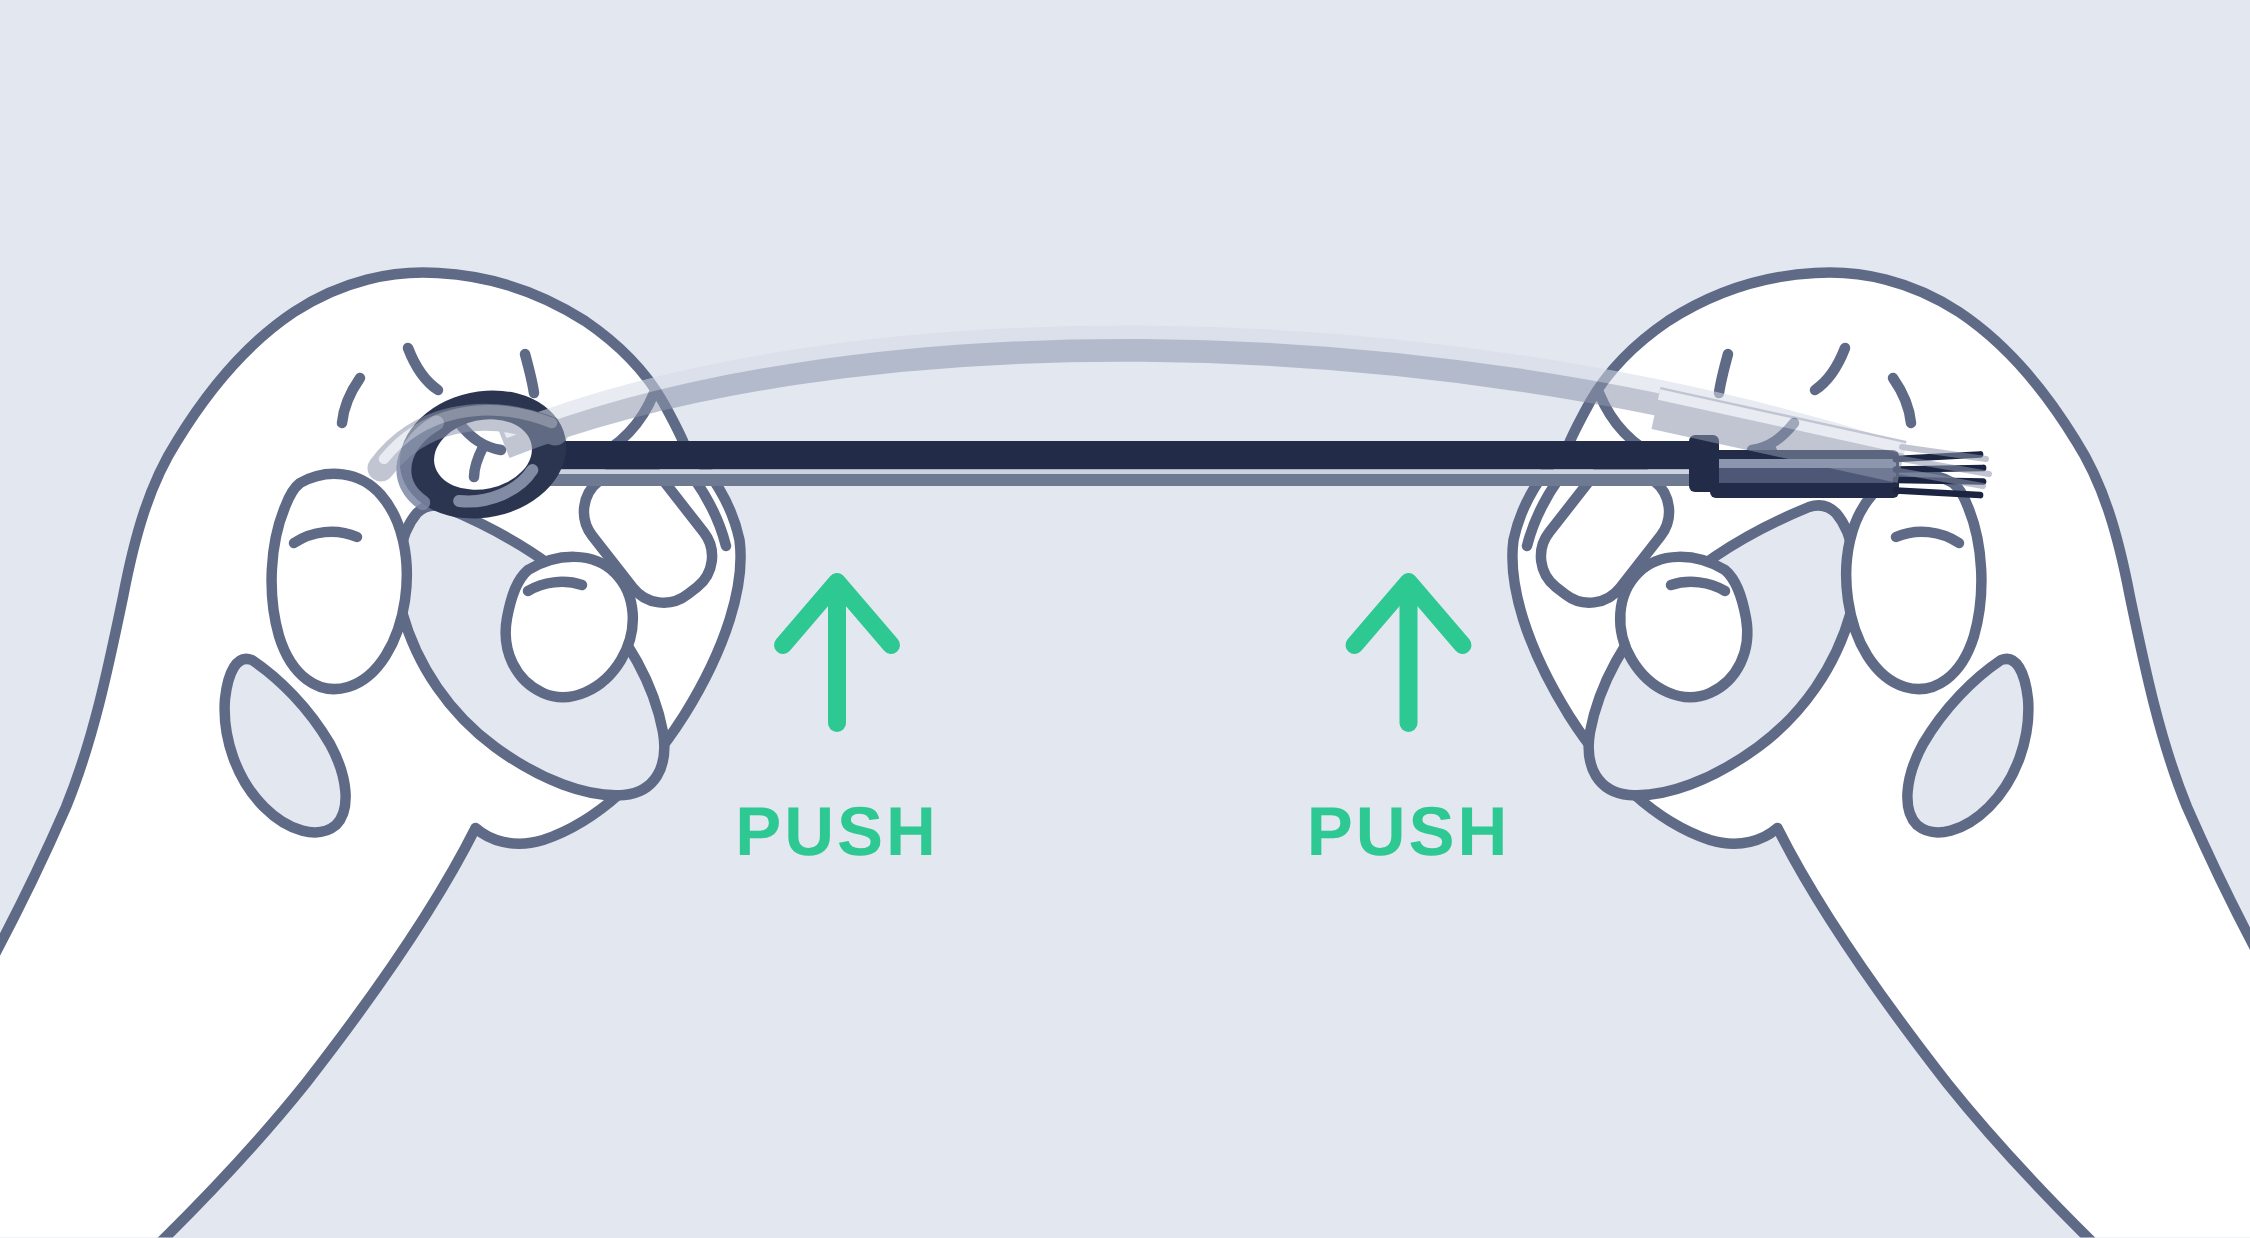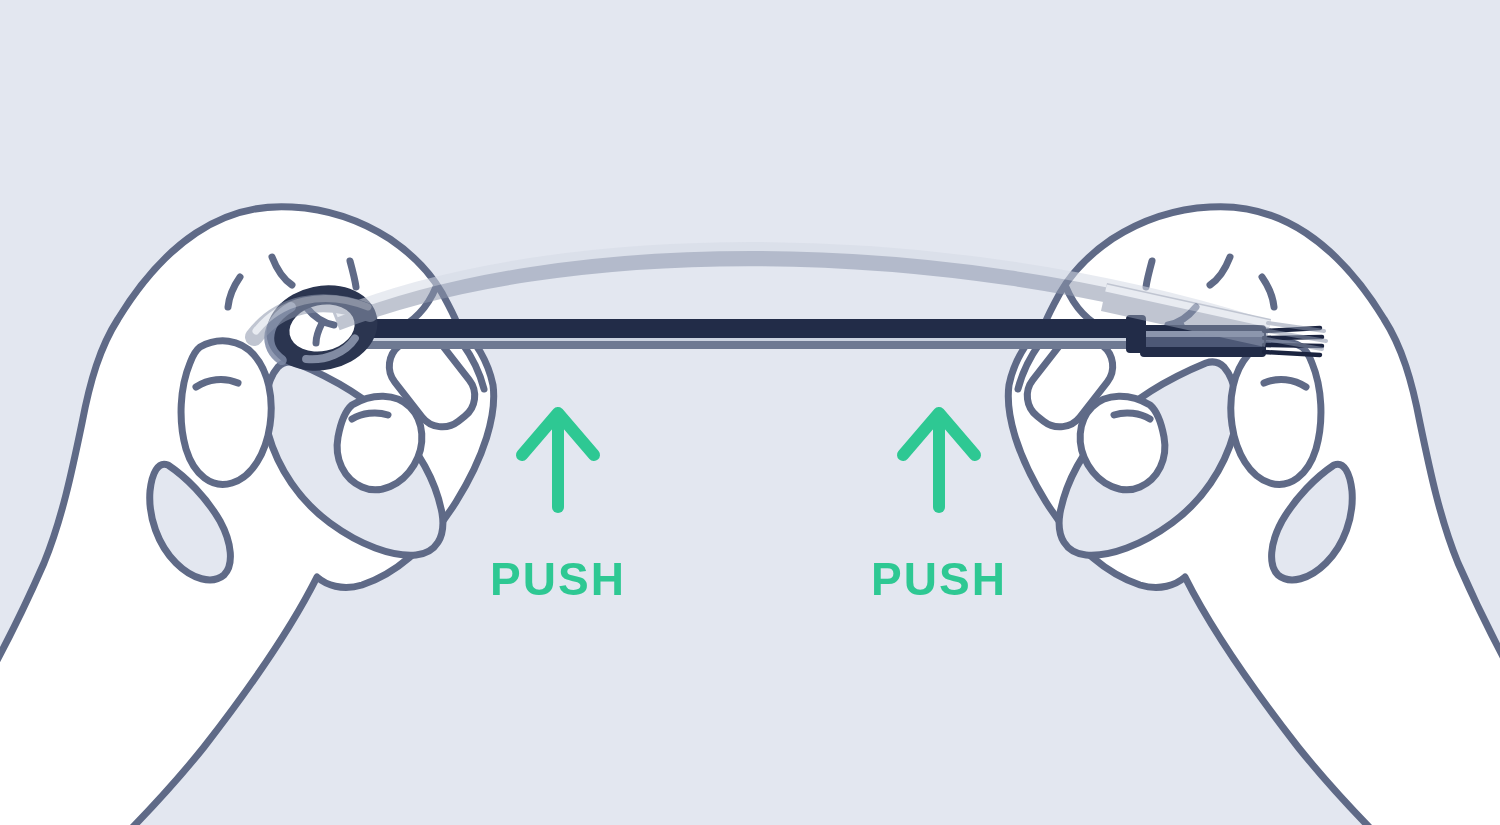--- a/index.html
+++ b/index.html
@@ -1,21 +1,21 @@
 <!DOCTYPE html>
 <html><head>
 <meta charset="utf-8">
 <style>
   html,body{margin:0;padding:0;}
   body{
     width:1500px;height:825px;position:relative;overflow:hidden;
     background:#e3e7f0;
     font-family:"Liberation Sans", sans-serif;
   }
-  .stage{position:absolute;inset:0;margin-top:25px;}
+  .stage{position:absolute;inset:0;}
   svg{position:absolute;left:0;top:0;}
   .push-label{
     position:absolute;
     transform:translateX(-50%);
     font-size:46px;
     font-weight:700;
     letter-spacing:2px;
     color:#2ec893;
     line-height:1;
     user-select:none;

